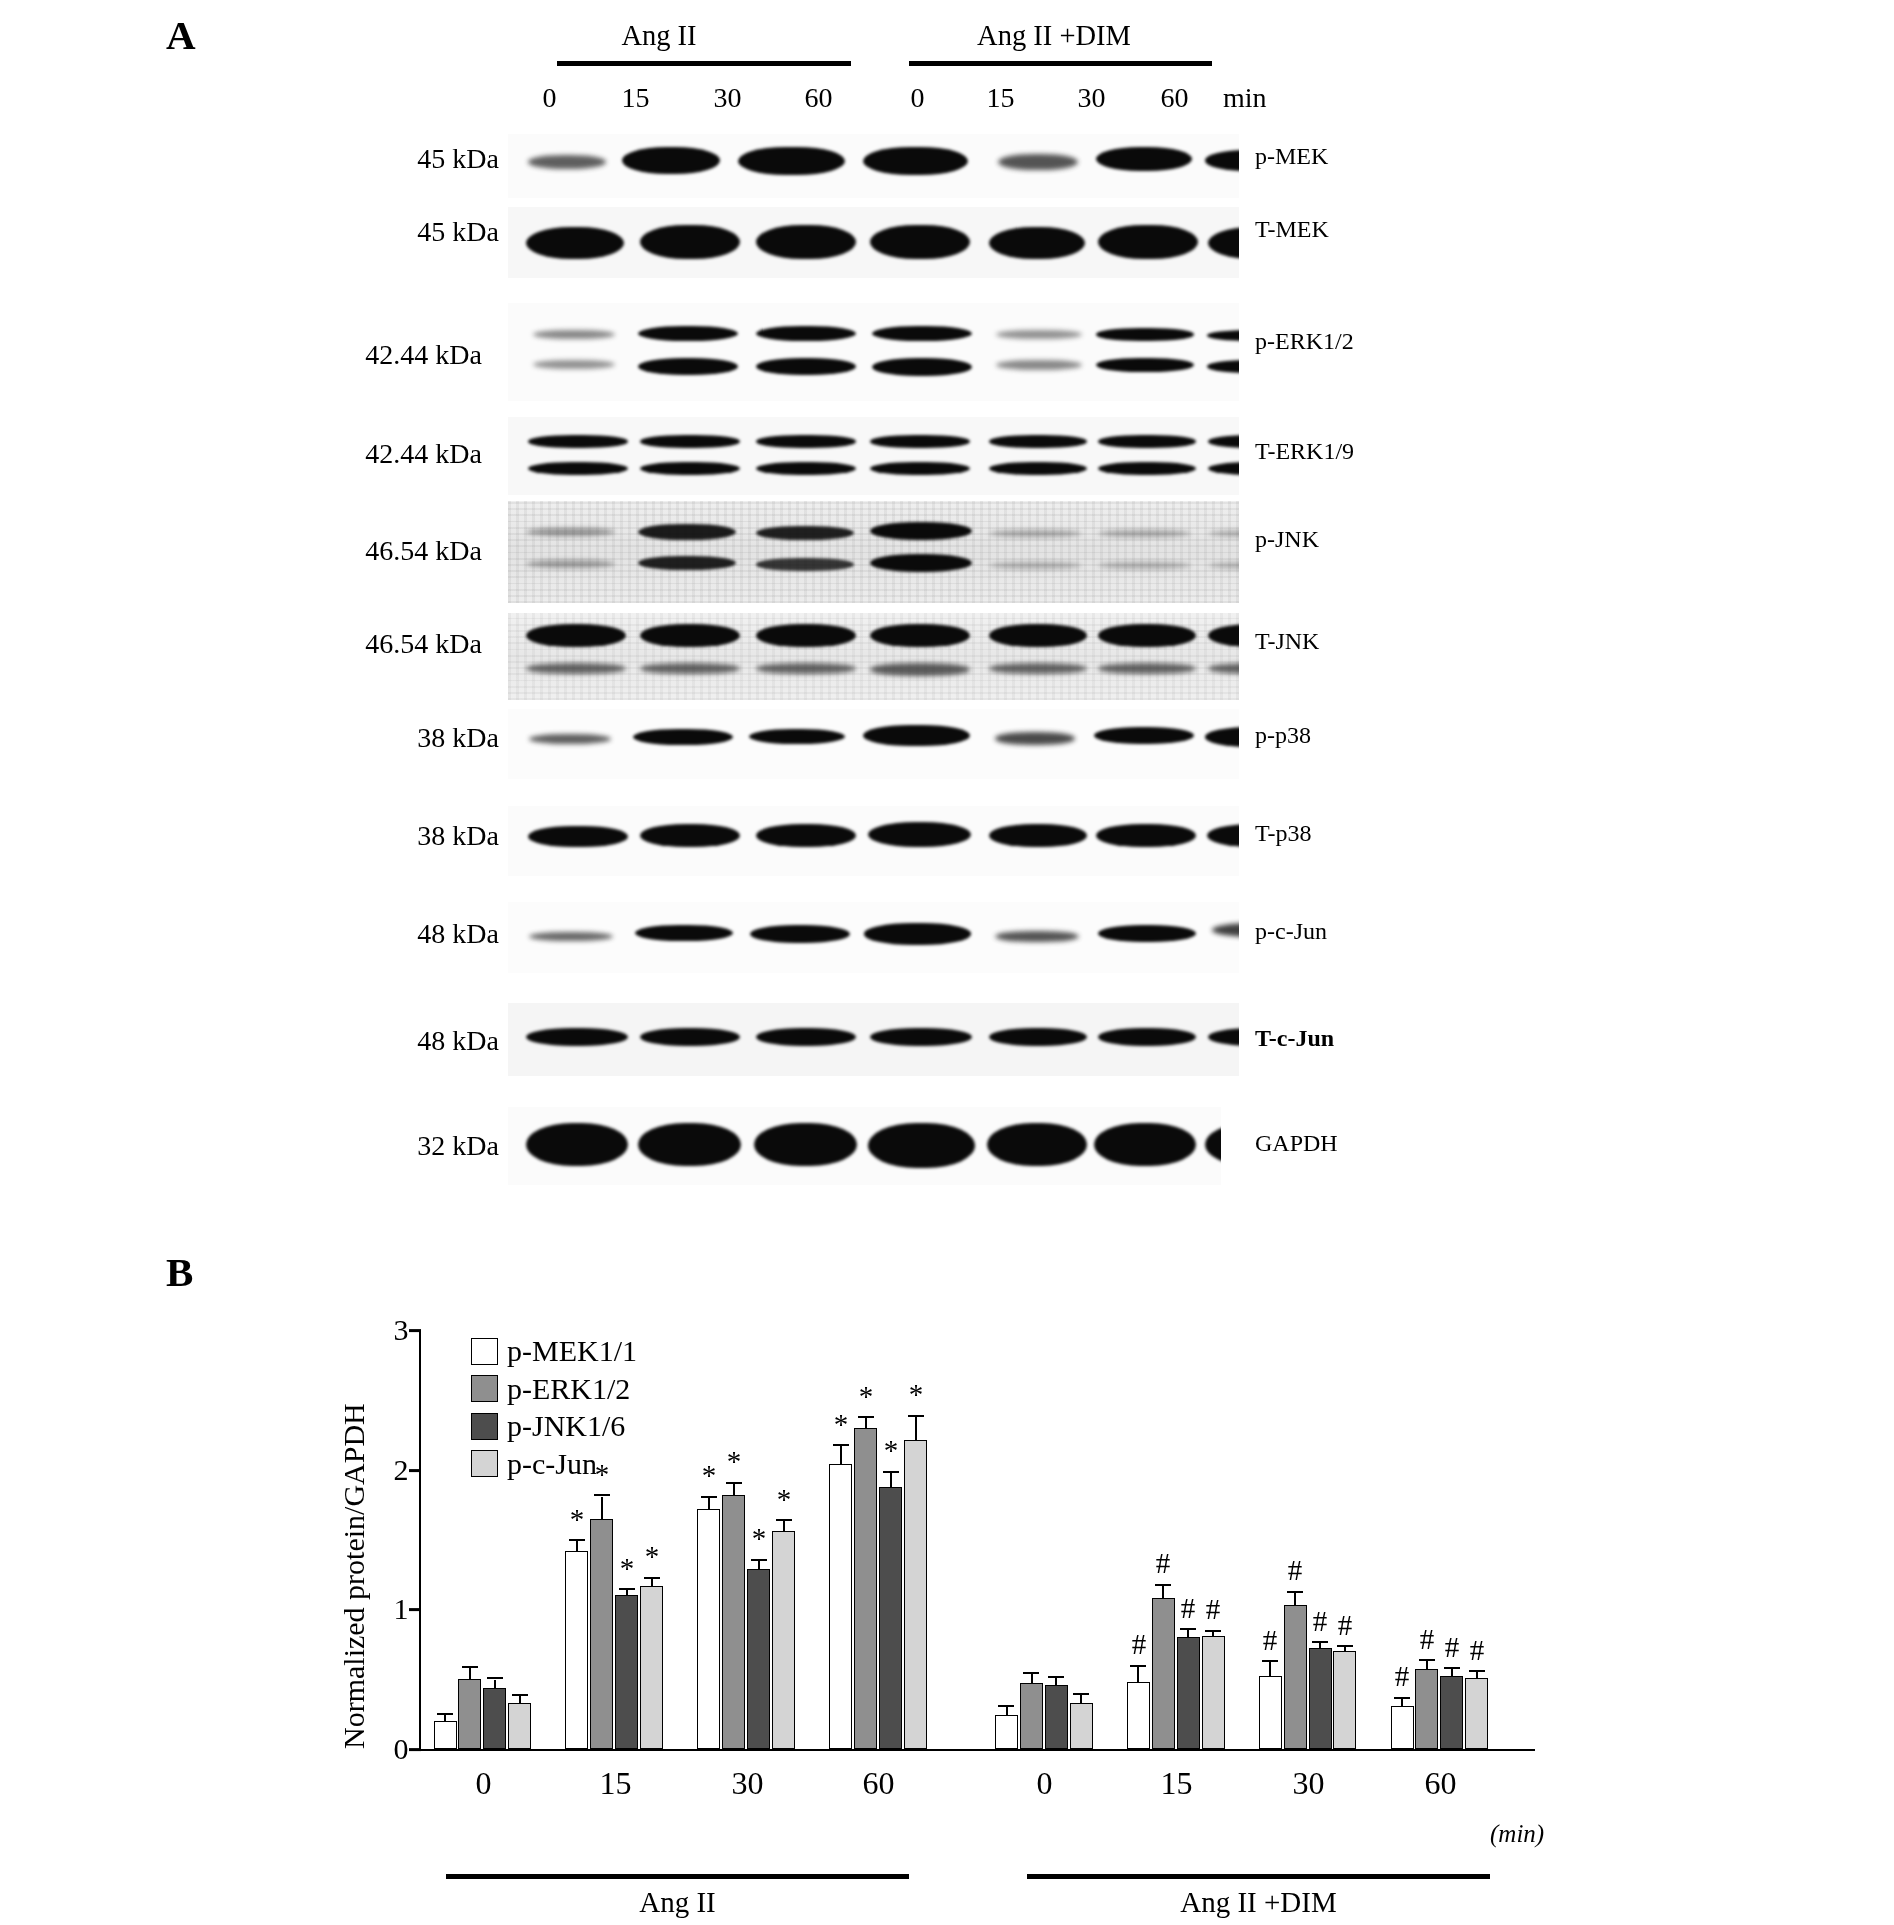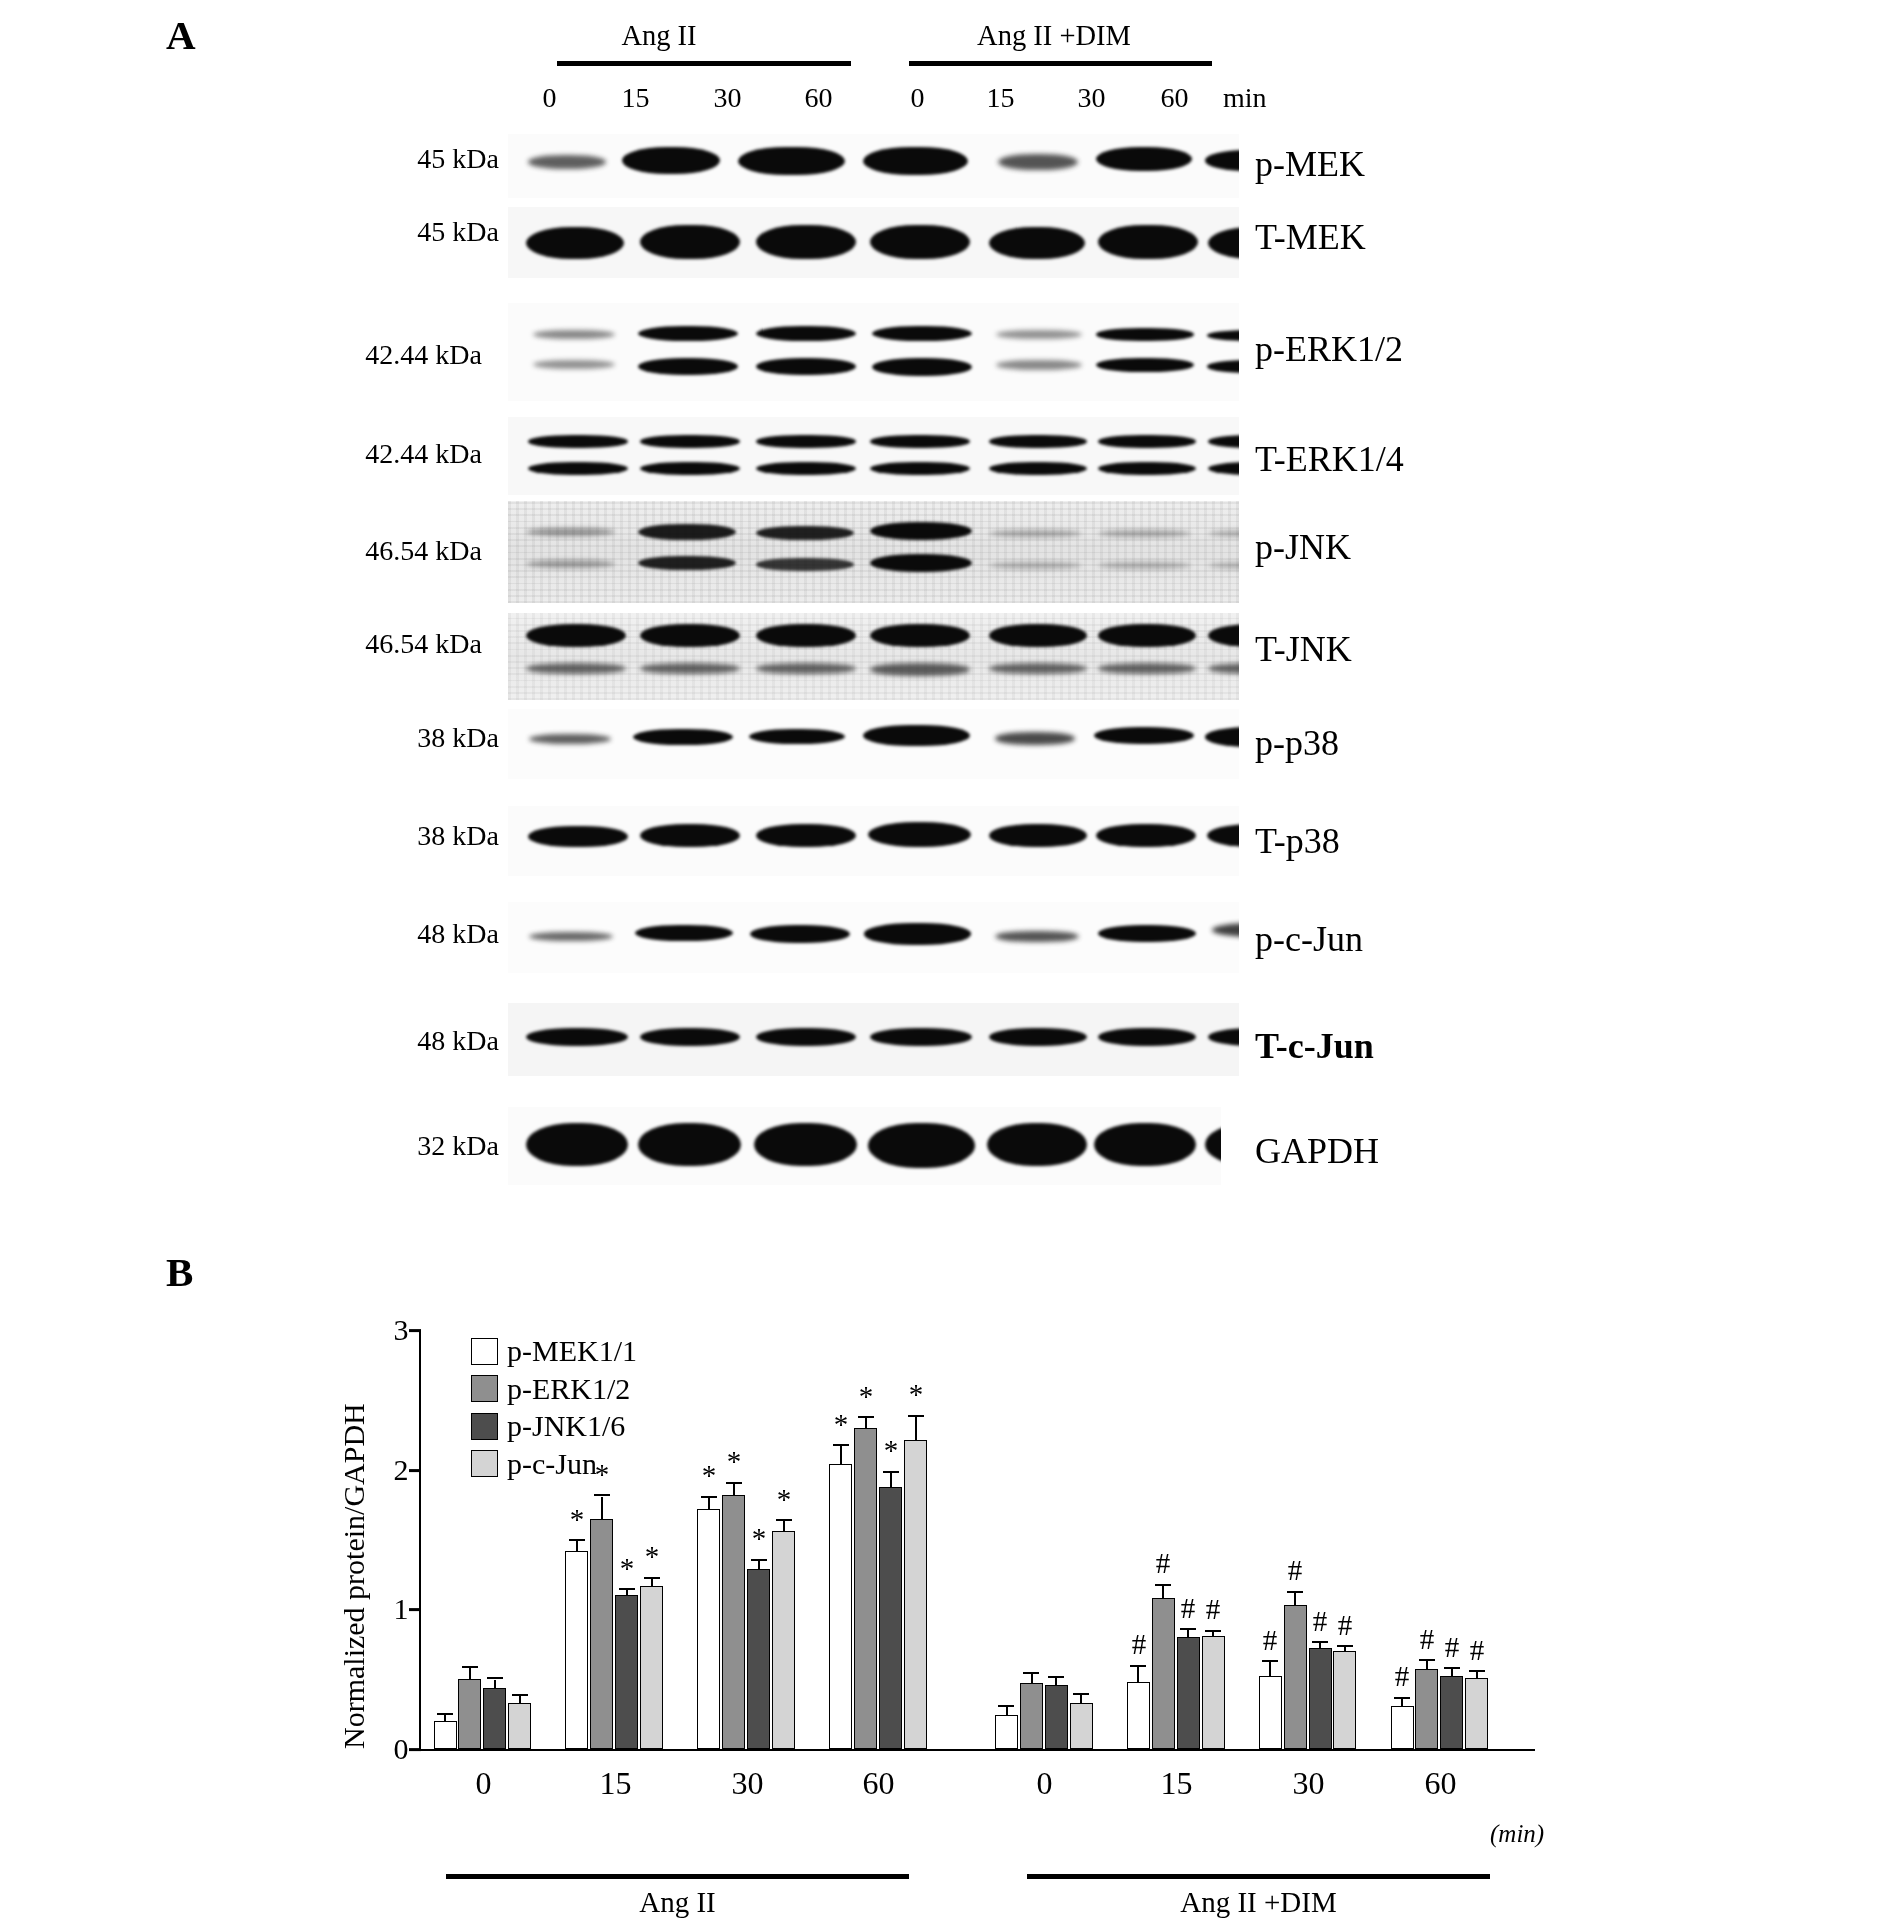--- a/index.html
+++ b/index.html
@@ -11,21 +11,21 @@
   #letterA{left:166px;top:10.7px;}
   #letterB{left:166px;top:1246px;}
 
   .grp-label{position:absolute;font-size:28.5px;text-align:center;}
   .grp-bar{position:absolute;height:4.5px;background:#000;}
 
   .time-label{position:absolute;font-size:28px;text-align:center;width:53px;}
   .min-label{position:absolute;font-size:28px;}
 
   .kda{position:absolute;font-size:28px;text-align:right;width:232px;}
-  .prot{position:absolute;font-size:36px;text-align:left;}
+  .prot{position:absolute;font-size:24px;text-align:left;}
 
   .blot{position:absolute;left:508px;width:731px;background:#fdfdfd;overflow:hidden;}
   .band{position:absolute;border-radius:45%/50%;background:#0a0a0a;filter:blur(1.4px);}
   .bandsoft{position:absolute;border-radius:45%/50%;background:#2b2b2b;filter:blur(2.7px);}
   .noisebg{position:absolute;left:0;top:0;width:100%;height:100%;
      background:
        repeating-linear-gradient(90deg, rgba(120,120,120,.10) 0 2.7px, rgba(255,255,255,0) 2.7px 8px),
        repeating-linear-gradient(0deg, rgba(110,110,110,.10) 0 1.8px, rgba(255,255,255,0) 1.8px 6.2px),
        linear-gradient(180deg,#efefef,#e3e3e3 50%,#ededed);
   }
@@ -111,21 +111,21 @@
     <div class="bandsoft" style="left:488px;top:27px;width:86px;height:9px;opacity:.5;"></div>
     <div class="bandsoft" style="left:488px;top:57px;width:86px;height:9.8px;opacity:.55;"></div>
     <div class="band" style="left:588px;top:25px;width:98px;height:12.5px;"></div>
     <div class="band" style="left:588px;top:55px;width:98px;height:14.3px;"></div>
     <div class="band" style="left:699px;top:27px;width:96px;height:10.7px;"></div>
     <div class="band" style="left:699px;top:57px;width:96px;height:12.5px;"></div>
 
   </div>
 
   <div class="kda" style="left:250px;top:438px;">42.44 kDa</div>
-  <div class="prot" style="left:1255px;top:438px;">T-ERK1/4</div>
+  <div class="prot" style="left:1255px;top:438px;">T-ERK1/9</div>
   <div class="blot" style="top:417px;height:78px;background:#f8f8f8;">
     <div class="band" style="left:19.6px;top:18px;width:100px;height:12.5px;"></div>
     <div class="band" style="left:19.6px;top:45px;width:100px;height:13.4px;"></div>
     <div class="band" style="left:132px;top:18px;width:100px;height:12.5px;"></div>
     <div class="band" style="left:132px;top:45px;width:100px;height:13.4px;"></div>
     <div class="band" style="left:248px;top:18px;width:100px;height:12.5px;"></div>
     <div class="band" style="left:248px;top:45px;width:100px;height:13.4px;"></div>
     <div class="band" style="left:362px;top:18px;width:100px;height:12.5px;"></div>
     <div class="band" style="left:362px;top:45px;width:100px;height:13.4px;"></div>
     <div class="band" style="left:481px;top:18px;width:98px;height:12.5px;"></div>

